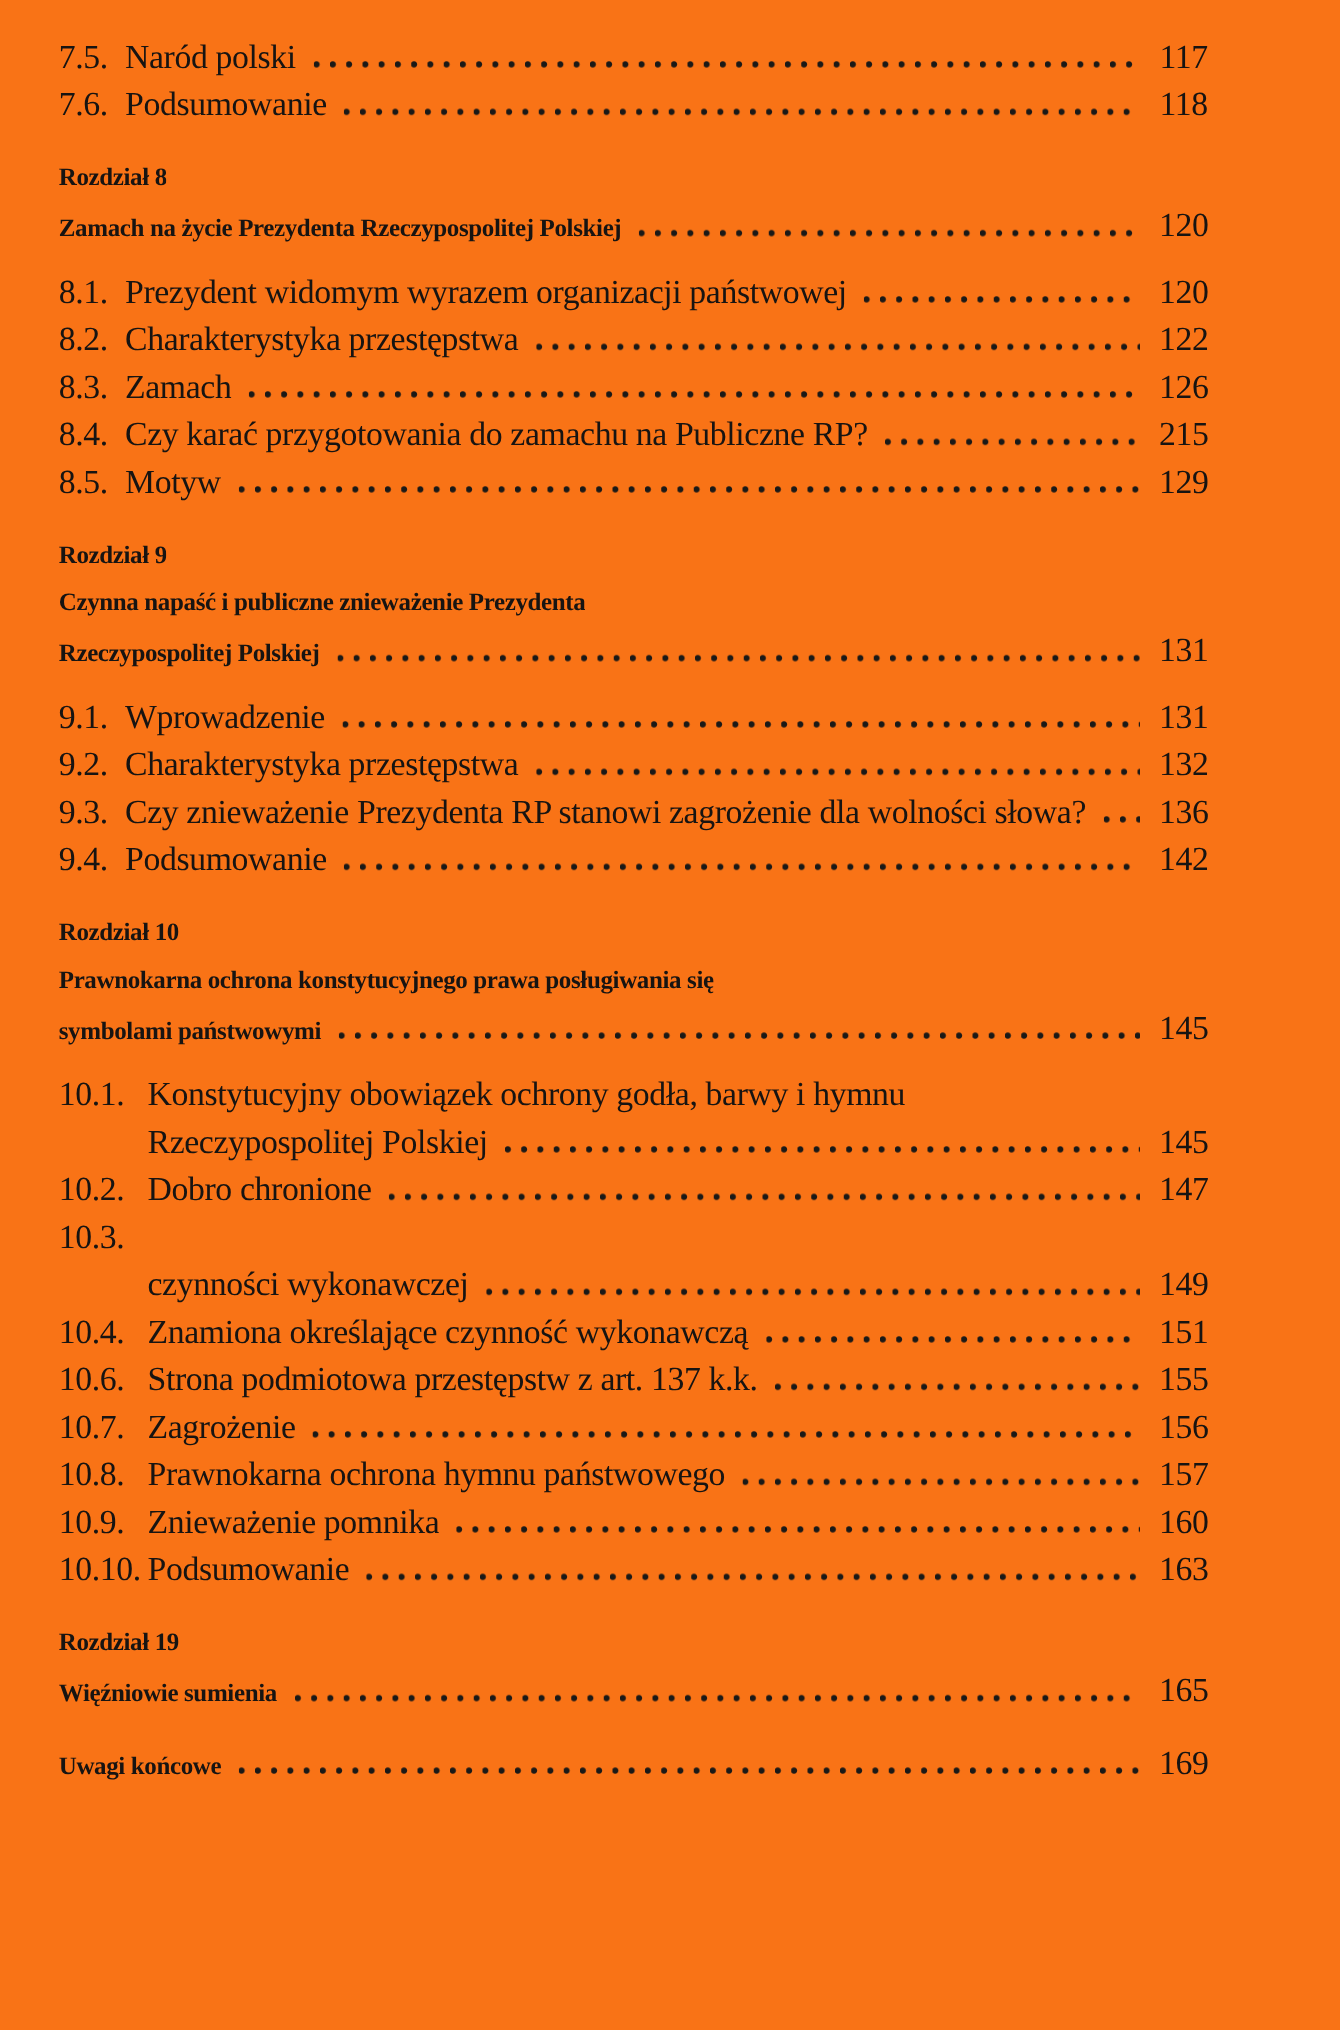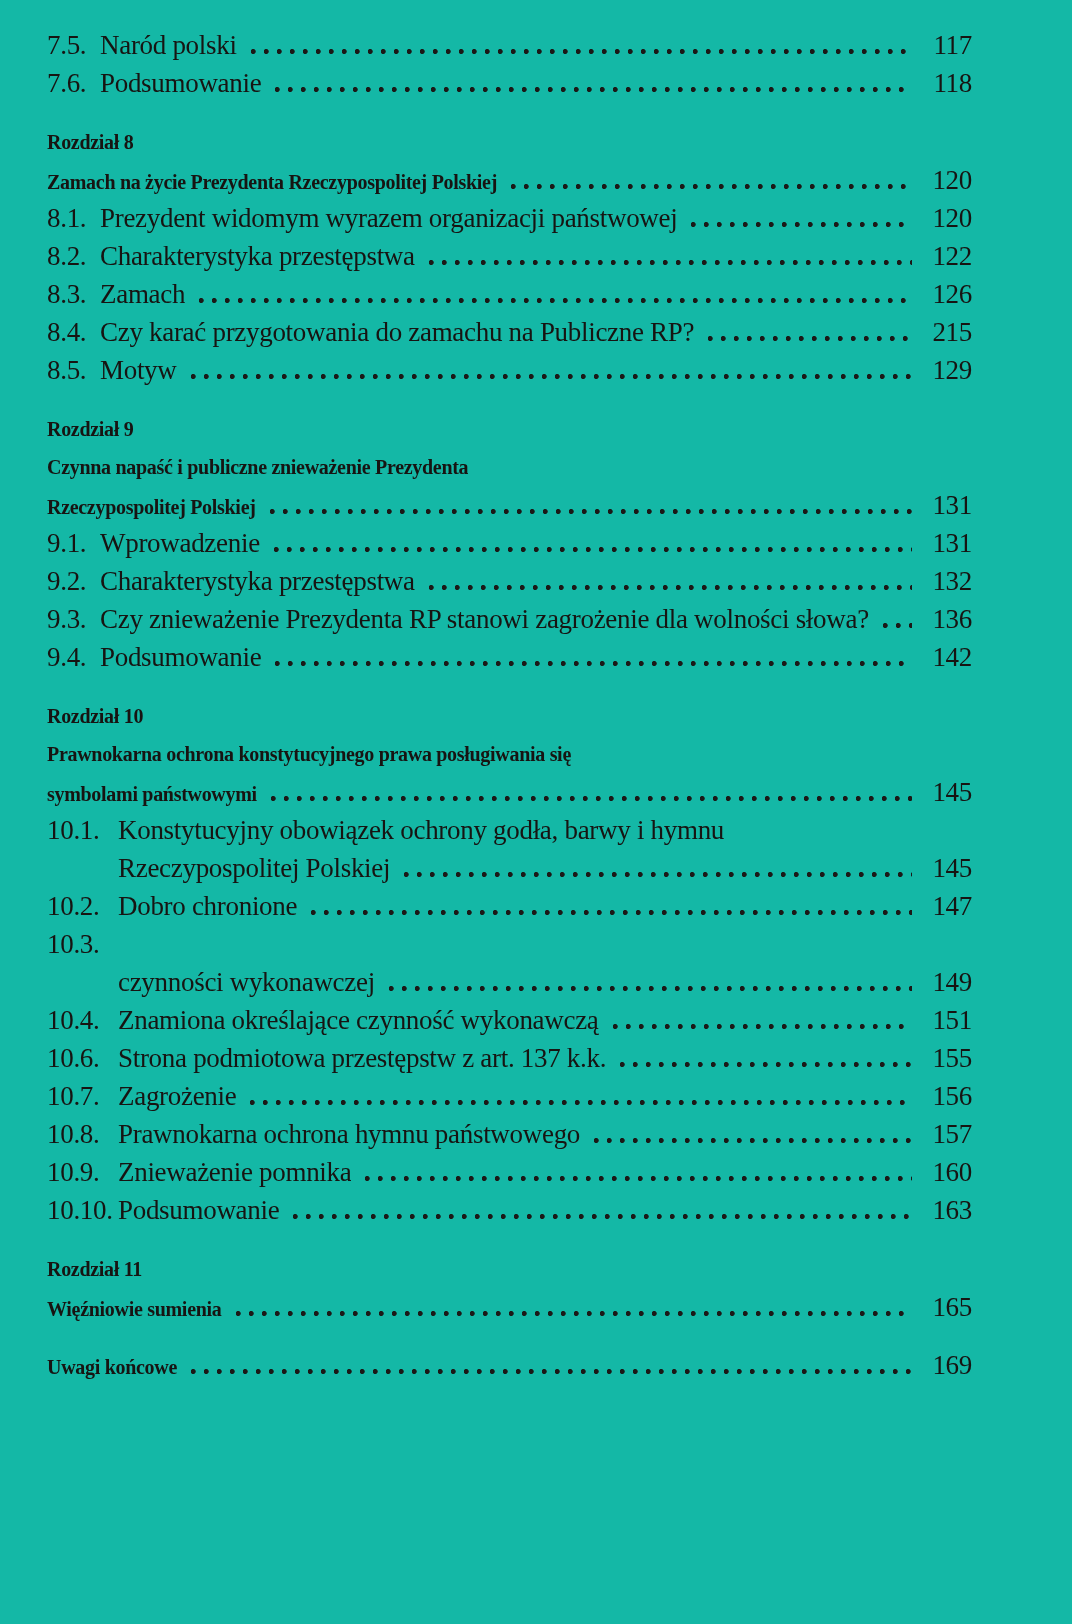--- a/index.html
+++ b/index.html
@@ -4,21 +4,21 @@
 <style>
   html, body {
     margin: 0;
     padding: 0;
     background: #ffffff;
   }
   .page {
     position: relative;
     width: 1072px;
     height: 1624px;
-    background: #14b8a6;
+    background: #f97316;
     color: #171412;
     font-family: "Liberation Serif", "DejaVu Serif", serif;
     overflow: hidden;
   }
   .toc {
     padding: 26px 100px 0 47px;
   }
   .line {
     display: flex;
     align-items: baseline;
@@ -47,24 +47,24 @@
     margin: 0 10px 0 14px;
     background-image: radial-gradient(circle at 2.2px 3.5px, #1b1917 2.1px, rgba(0,0,0,0) 2.9px);
     background-size: 13px 7px;
     background-repeat: repeat-x;
     background-position: left bottom;
     transform: translateY(1px);
   }
   .pg {
     flex: 0 0 auto;
     min-width: 50px;
-    text-align: right;
+    text-align: center;
   }
   .entry-chapter { margin-top: 21px; }
-  .entry-chapter + .entry-item { margin-top: 0; }
+  .entry-chapter + .entry-item { margin-top: 15px; }
   .entry-standalone { margin-top: 20px; }
 </style>
 </head>
 <body>
 
 <div class="page">
   <div class="toc">
       <div class="entry entry-item">
         <div class="line">
           <span class="num sm">7.5.</span>
@@ -263,21 +263,21 @@
       <div class="entry entry-item">
         <div class="line">
           <span class="num lg">10.10.</span>
           <span class="txt">Podsumowanie</span>
           <span class="leader"></span>
           <span class="pg">163</span>
         </div>
       </div>
       <div class="entry entry-chapter">
         <div class="line">
-          <span class="txt bold">Rozdział 11</span>
+          <span class="txt bold">Rozdział 19</span>
         </div>
         <div class="line">
           <span class="txt bold">Więźniowie sumienia</span>
           <span class="leader"></span>
           <span class="pg">165</span>
         </div>
       </div>
       <div class="entry entry-standalone">
         <div class="line">
           <span class="txt bold">Uwagi końcowe</span>

